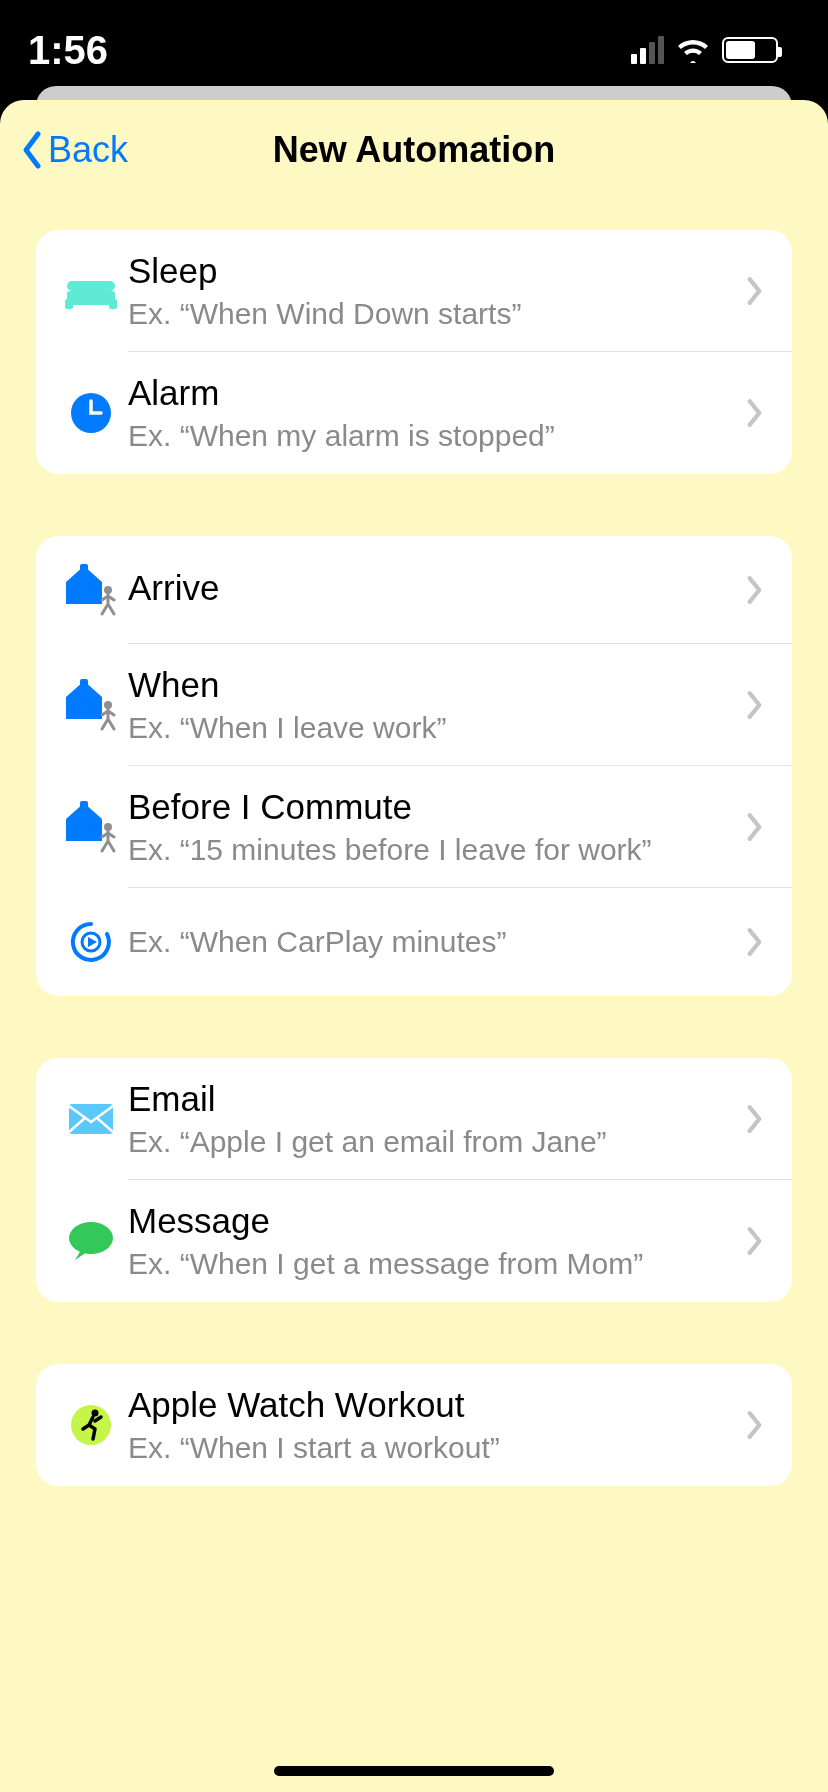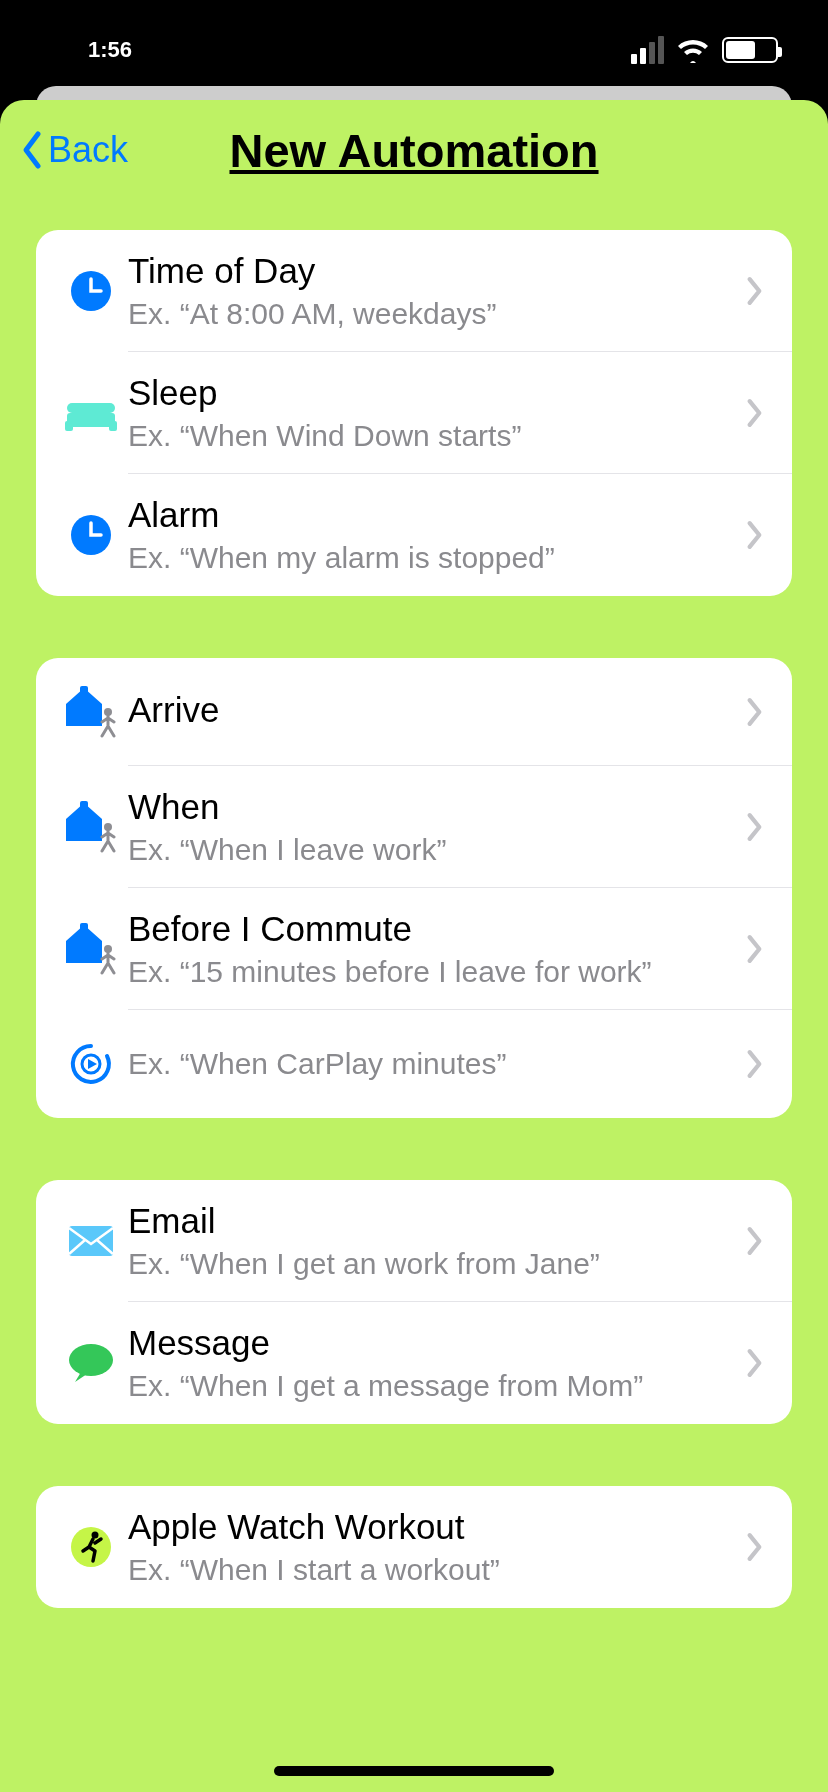--- a/index.html
+++ b/index.html
@@ -9,23 +9,23 @@
       background: #000;
       font-family: -apple-system, 'SF Pro Text', 'Helvetica Neue', Arial, sans-serif;
       overflow: hidden;
       position: relative;
     }
     .status-bar {
       height: 100px;
       display: flex;
       justify-content: space-between;
       align-items: center;
-      padding: 0 50px 0 88px;
+      padding: 0 50px 0 28px;
       color: #fff;
-      font-size: 22px;
+      font-size: 40px;
       font-weight: 600;
     }
     .status-right { display: flex; align-items: center; gap: 12px; }
     .signal-bars { display: flex; align-items: flex-end; gap: 3px; }
     .signal-bars span { width: 6px; background: #fff; border-radius: 1px; }
     .signal-bars span:nth-child(1){height:10px;}
     .signal-bars span:nth-child(2){height:16px;}
     .signal-bars span:nth-child(3){height:22px; background:#555;}
     .signal-bars span:nth-child(4){height:28px; background:#555;}
     .battery {
@@ -40,21 +40,21 @@
       top: 86px;
       left: 36px; right: 36px;
       height: 20px;
       background: #cdcdcd;
       border-radius: 20px 20px 0 0;
     }
     .sheet {
       position: absolute;
       top: 100px;
       left: 0; right: 0; bottom: 0;
-      background: #bef264;
+      background: #fef9c3;
       border-radius: 24px 24px 0 0;
       overflow: hidden;
       display: flex;
       flex-direction: column;
     }
     .nav-bar {
       display: flex;
       align-items: center;
       justify-content: center;
       height: 100px;
@@ -63,24 +63,23 @@
     .back-btn {
       position: absolute;
       left: 18px;
       display: flex;
       align-items: center;
       color: #007aff;
       font-size: 36px;
       gap: 4px;
     }
     .nav-title {
-      font-size: 47px;
+      font-size: 36px;
       font-weight: 600;
       color: #000;
-      text-decoration: underline;
     }
     .content {
       flex: 1;
       overflow-y: auto;
       padding: 30px 36px 60px;
     }
     .content::-webkit-scrollbar { width: 6px; }
     .content::-webkit-scrollbar-thumb { background: #b8b8bc; border-radius: 3px; }
     .group {
       background: #fff;
@@ -158,35 +157,20 @@
       <span>Back</span>
     </div>
     <span class="nav-title">New Automation</span>
   </div>
 
   <div class="content">
 
     <div class="group">
       <div class="row">
         <div class="icon-slot">
-            <svg width="44" height="44" viewBox="0 0 44 44">
-              <circle cx="22" cy="22" r="20" fill="#007aff"></circle>
-              <path d="M22 10 V22 H32" stroke="#fff" stroke-width="3.5" fill="none" stroke-linecap="round"></path>
-            </svg>
-          </div>
-        <div class="text-slot">
-            <div class="row-title">Time of Day</div>
-            <div class="row-sub">Ex. “At 8:00 AM, weekdays”</div>
-          </div>
-        <svg class="chev" width="18" height="30" viewBox="0 0 16 28">
-            <path d="M3 3 L12 14 L3 25" stroke="currentColor" stroke-width="4" fill="none" stroke-linecap="round" stroke-linejoin="round"></path>
-          </svg>
-      </div>
-      <div class="row">
-        <div class="icon-slot">
             <svg width="52" height="36" viewBox="0 0 52 36">
               <rect x="2" y="8" width="48" height="10" rx="5" fill="#5eead4"></rect>
               <rect x="2" y="18" width="48" height="14" rx="3" fill="#5eead4"></rect>
               <rect x="0" y="26" width="8" height="10" rx="2" fill="#5eead4"></rect>
               <rect x="44" y="26" width="8" height="10" rx="2" fill="#5eead4"></rect>
             </svg>
           </div>
         <div class="text-slot">
             <div class="row-title">Sleep</div>
             <div class="row-sub">Ex. “When Wind Down starts”</div>
@@ -283,21 +267,21 @@
     <div class="group">
       <div class="row">
         <div class="icon-slot">
             <svg width="48" height="34" viewBox="0 0 48 34">
               <rect x="2" y="2" width="44" height="30" rx="3" fill="#5ac8fa"></rect>
               <path d="M2 4 L24 20 L46 4 M2 30 L18 16 M46 30 L30 16" stroke="#fff" stroke-width="2.5" fill="none"></path>
             </svg>
           </div>
         <div class="text-slot">
             <div class="row-title">Email</div>
-            <div class="row-sub">Ex. “When I get an work from Jane”</div>
+            <div class="row-sub">Ex. “Apple I get an email from Jane”</div>
           </div>
         <svg class="chev" width="18" height="30" viewBox="0 0 16 28">
             <path d="M3 3 L12 14 L3 25" stroke="currentColor" stroke-width="4" fill="none" stroke-linecap="round" stroke-linejoin="round"></path>
           </svg>
       </div>
       <div class="row">
         <div class="icon-slot">
             <svg width="48" height="42" viewBox="0 0 48 42">
               <ellipse cx="24" cy="18" rx="22" ry="16" fill="#34c759"></ellipse>
               <path d="M14 30 L8 40 L20 32 Z" fill="#34c759"></path>

